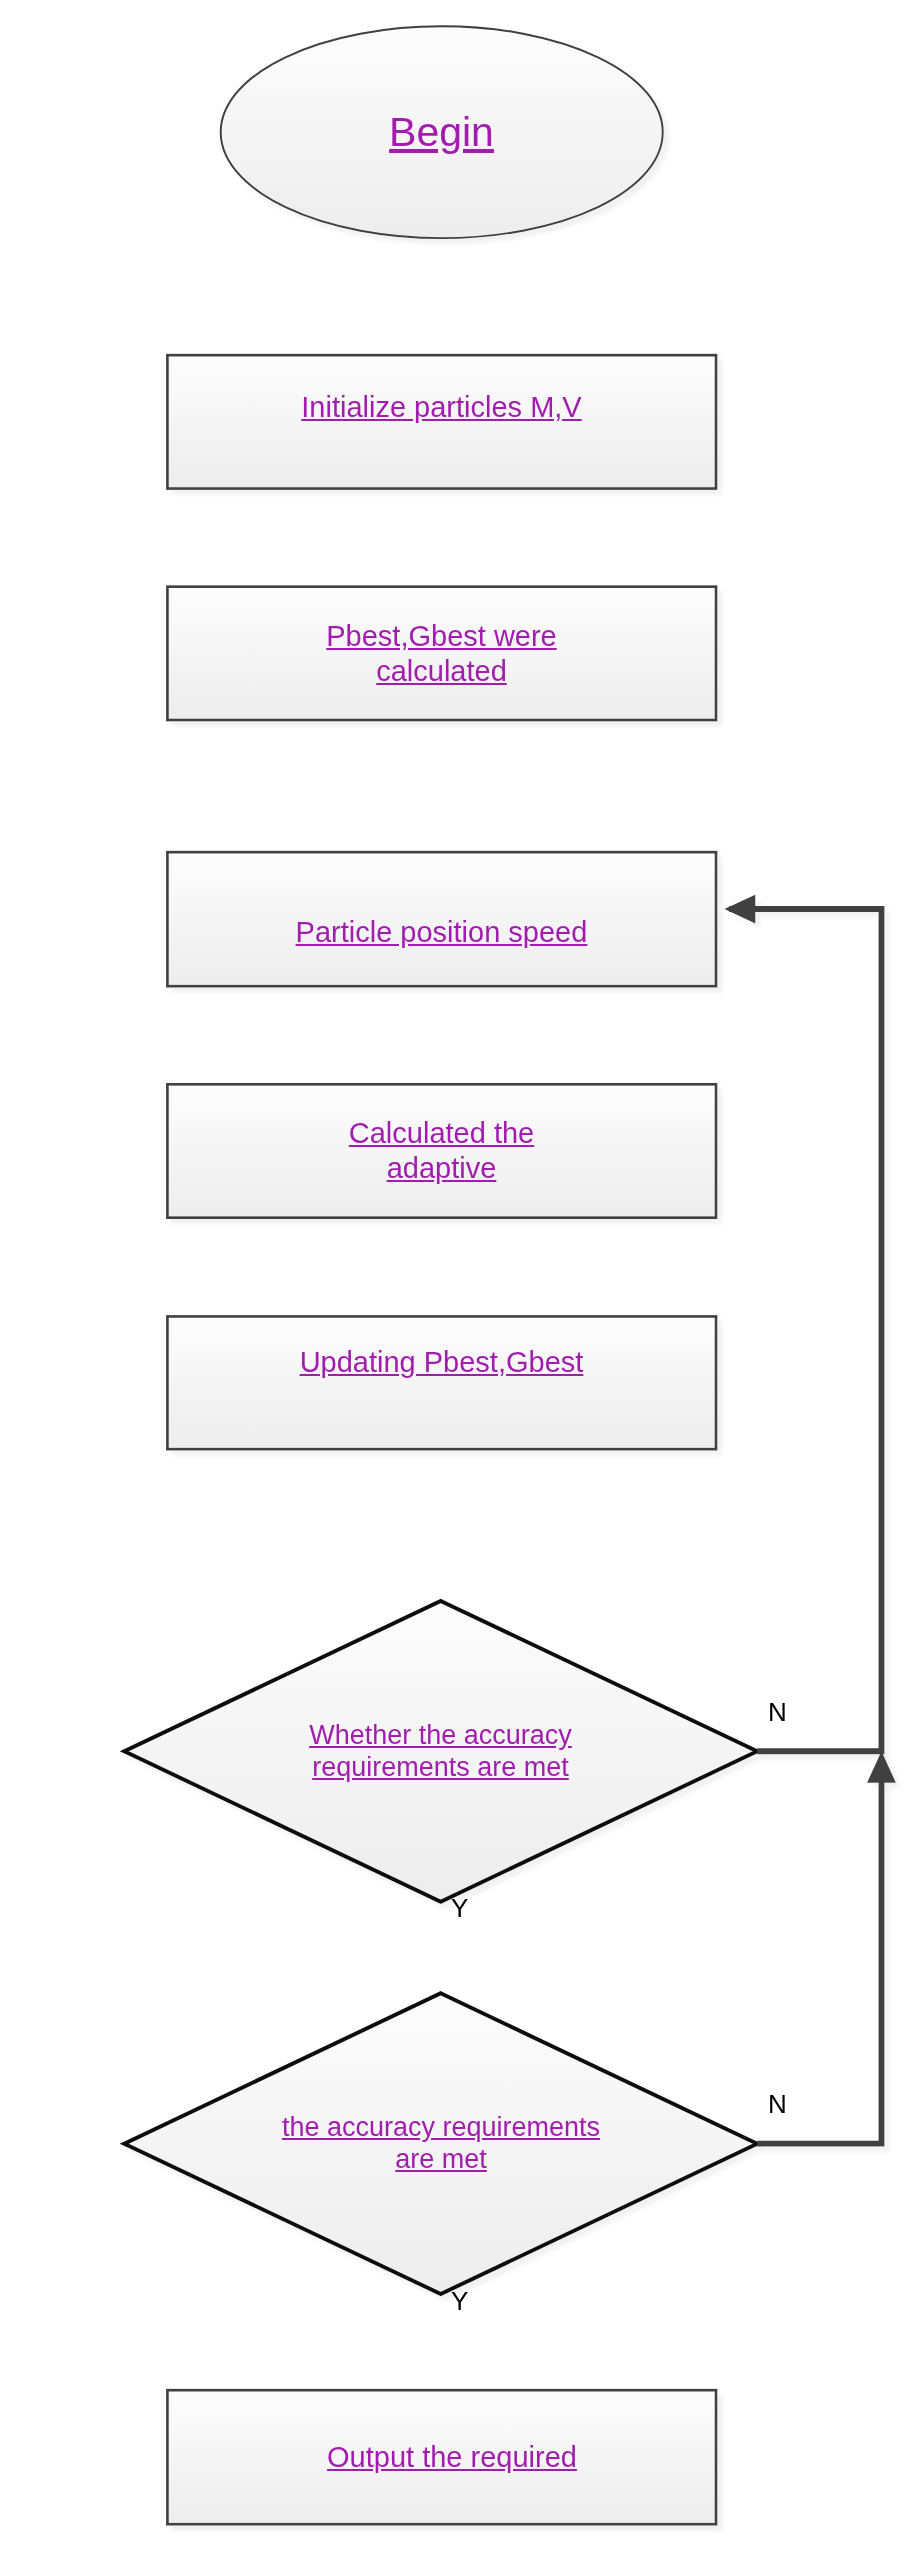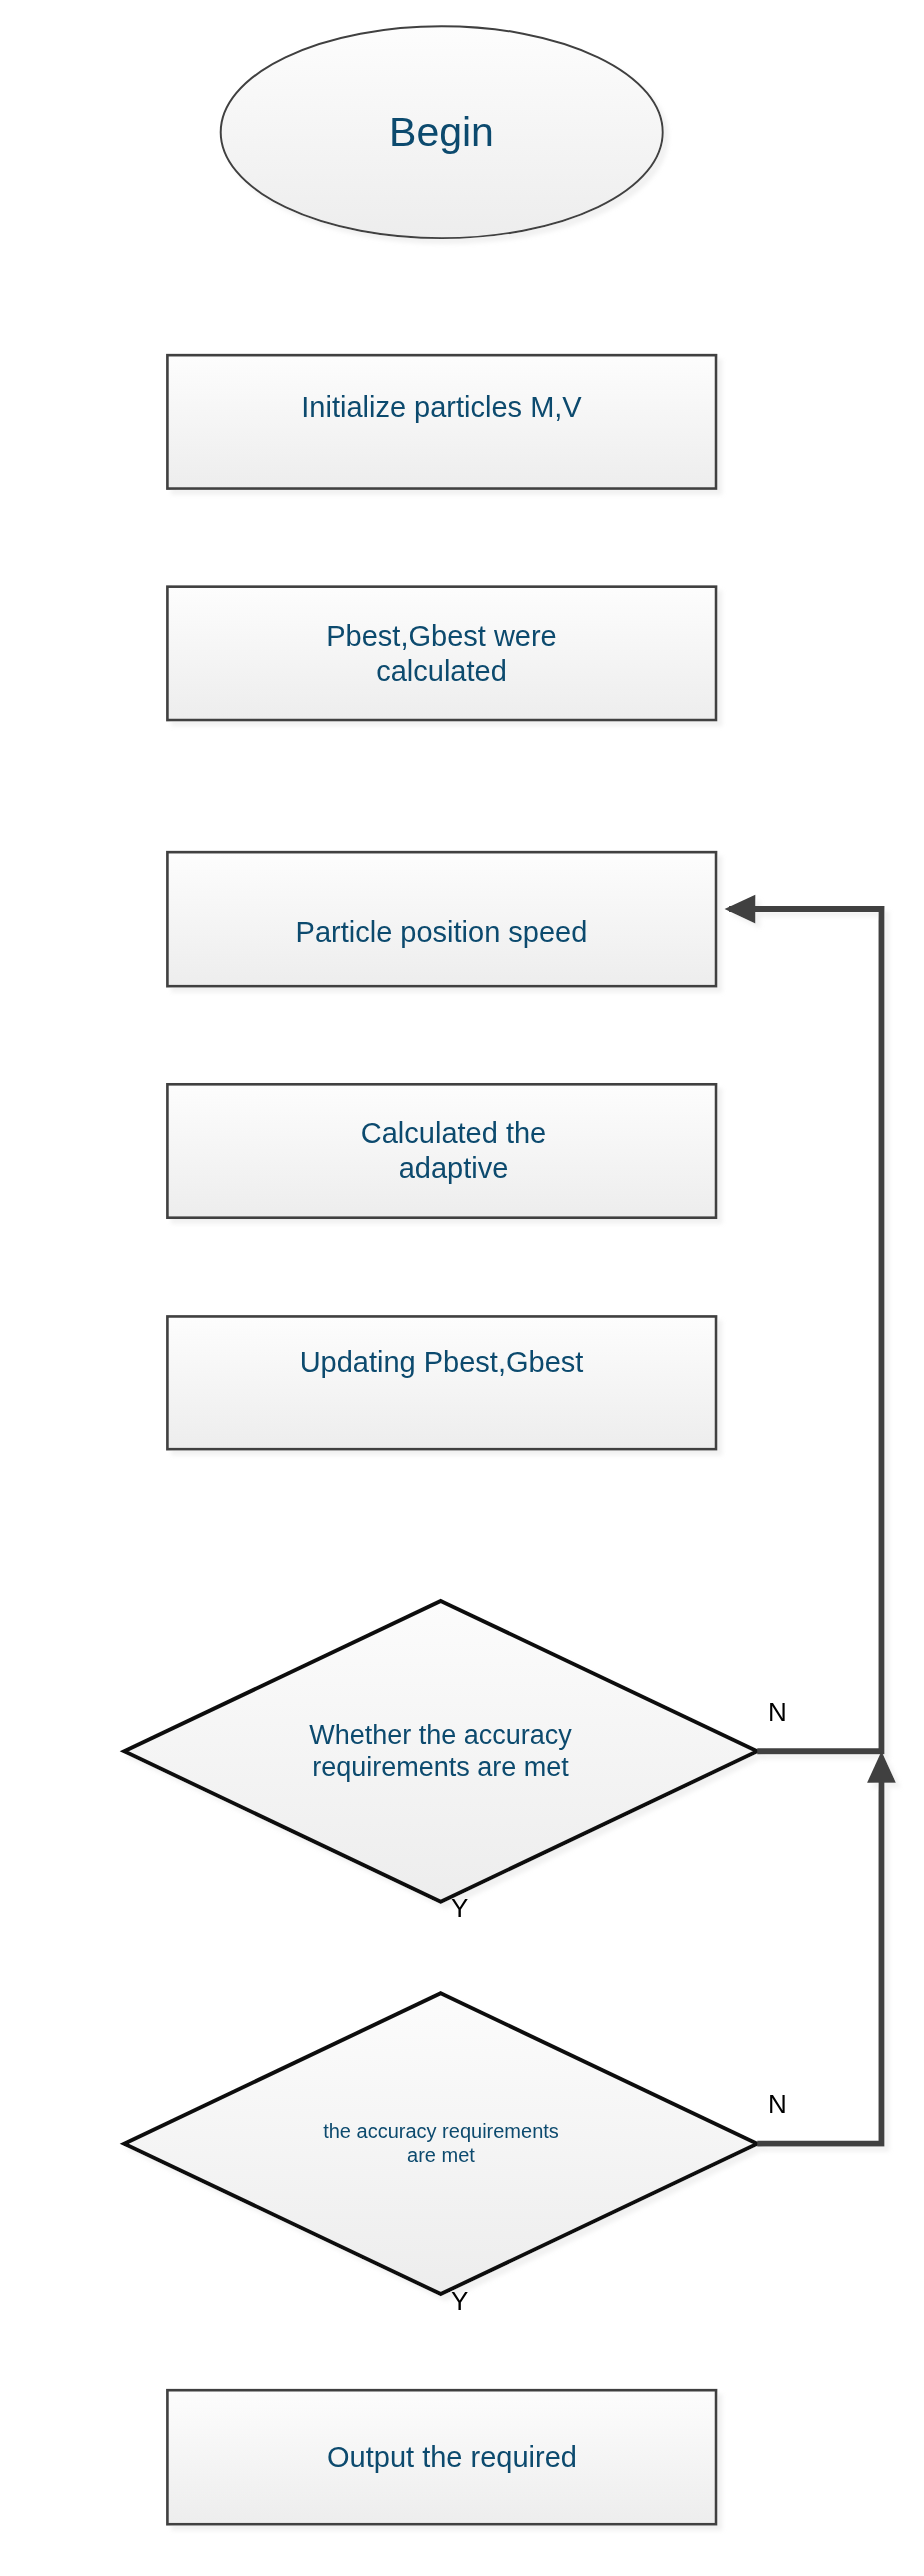--- a/index.html
+++ b/index.html
@@ -24,24 +24,25 @@
     top: 0;
     width: 924px;
     height: 2576px;
   }
   .node-label {
     position: absolute;
     display: flex;
     align-items: center;
     justify-content: center;
     text-align: center;
-    color: #0c4a6e;
+    color: #a21caf;
     line-height: 1.18;
     pointer-events: none;
     white-space: pre-line;
+    text-decoration: underline;
   }
   .edge-label {
     position: absolute;
     color: #000000;
     font-size: 26px;
     line-height: 1;
   }
   
   .hit {
     position: absolute;
@@ -136,29 +137,29 @@
 
   <div class="node-label" style="left:220px; top:26px; width:443px; height:212px; font-size:41px;">Begin</div>
 
   <div class="node-label" style="left:167px; top:355px; width:549px; height:105px; font-size:29px;">Initialize particles M,V</div>
 
   <div class="node-label" style="left:167px; top:587px; width:549px; height:133px; font-size:29px;">Pbest,Gbest were
 calculated</div>
 
   <div class="node-label" style="left:167px; top:852px; width:549px; height:134px; font-size:29px;margin-top:13px;">Particle position speed</div>
 
-  <div class="node-label" style="left:167px; top:1084px; width:549px; height:133px; font-size:29px;padding-left:12px;">Calculated the
+  <div class="node-label" style="left:167px; top:1084px; width:549px; height:133px; font-size:29px;">Calculated the
 adaptive</div>
 
   <div class="node-label" style="left:167px; top:1316px; width:549px; height:93px; font-size:29px;">Updating Pbest,Gbest</div>
 
   <div class="node-label" style="left:163px; top:1673px; width:555px; height:157px; font-size:27px;">Whether the accuracy
 requirements are met</div>
 
-  <div class="node-label" style="left:141px; top:2065px; width:600px; height:157px; font-size:20px;">the accuracy requirements
+  <div class="node-label" style="left:141px; top:2065px; width:600px; height:157px; font-size:27px;">the accuracy requirements
 are met</div>
 
   <div class="node-label" style="left:167px; top:2390px; width:570px; height:134px; font-size:29px;">Output the required</div>
 
   <div class="edge-label" style="left:768px; top:1699px;">N</div>
   <div class="edge-label" style="left:451px; top:1895px;">Y</div>
   <div class="edge-label" style="left:768px; top:2091px;">N</div>
   <div class="edge-label" style="left:451px; top:2288px;">Y</div>
 
   <div class="hit" style="left:220px; top:26px; width:443px; height:212px;"></div>

